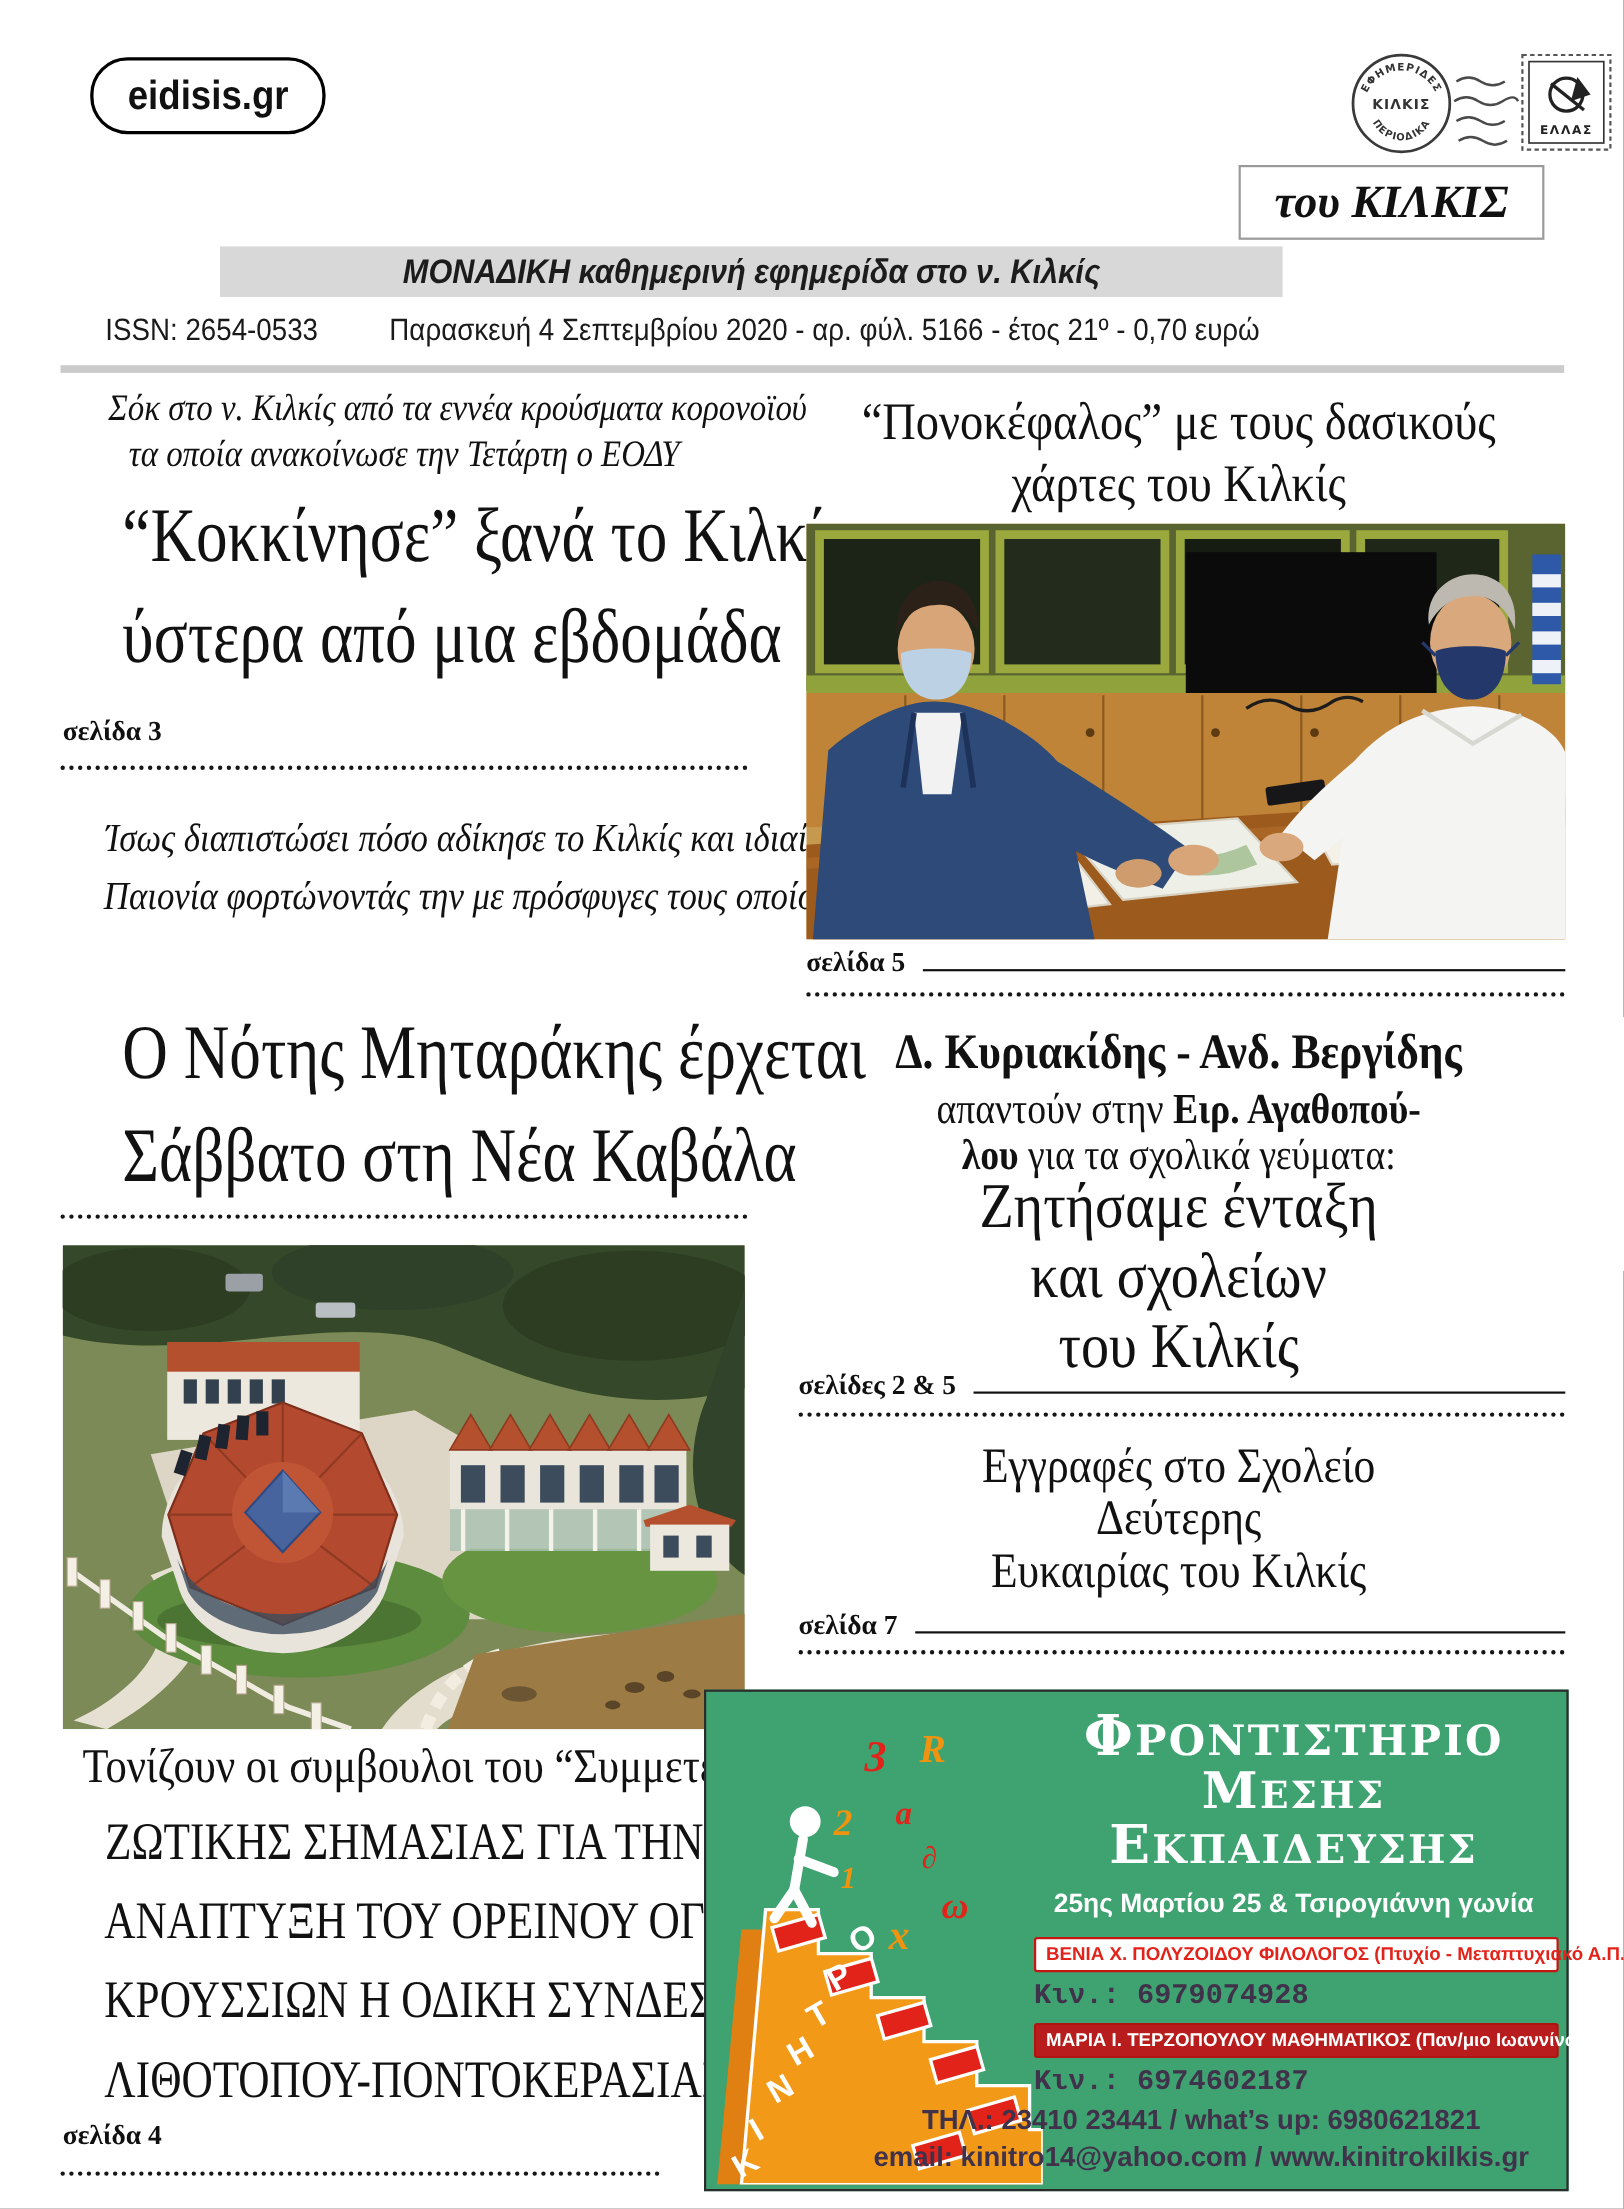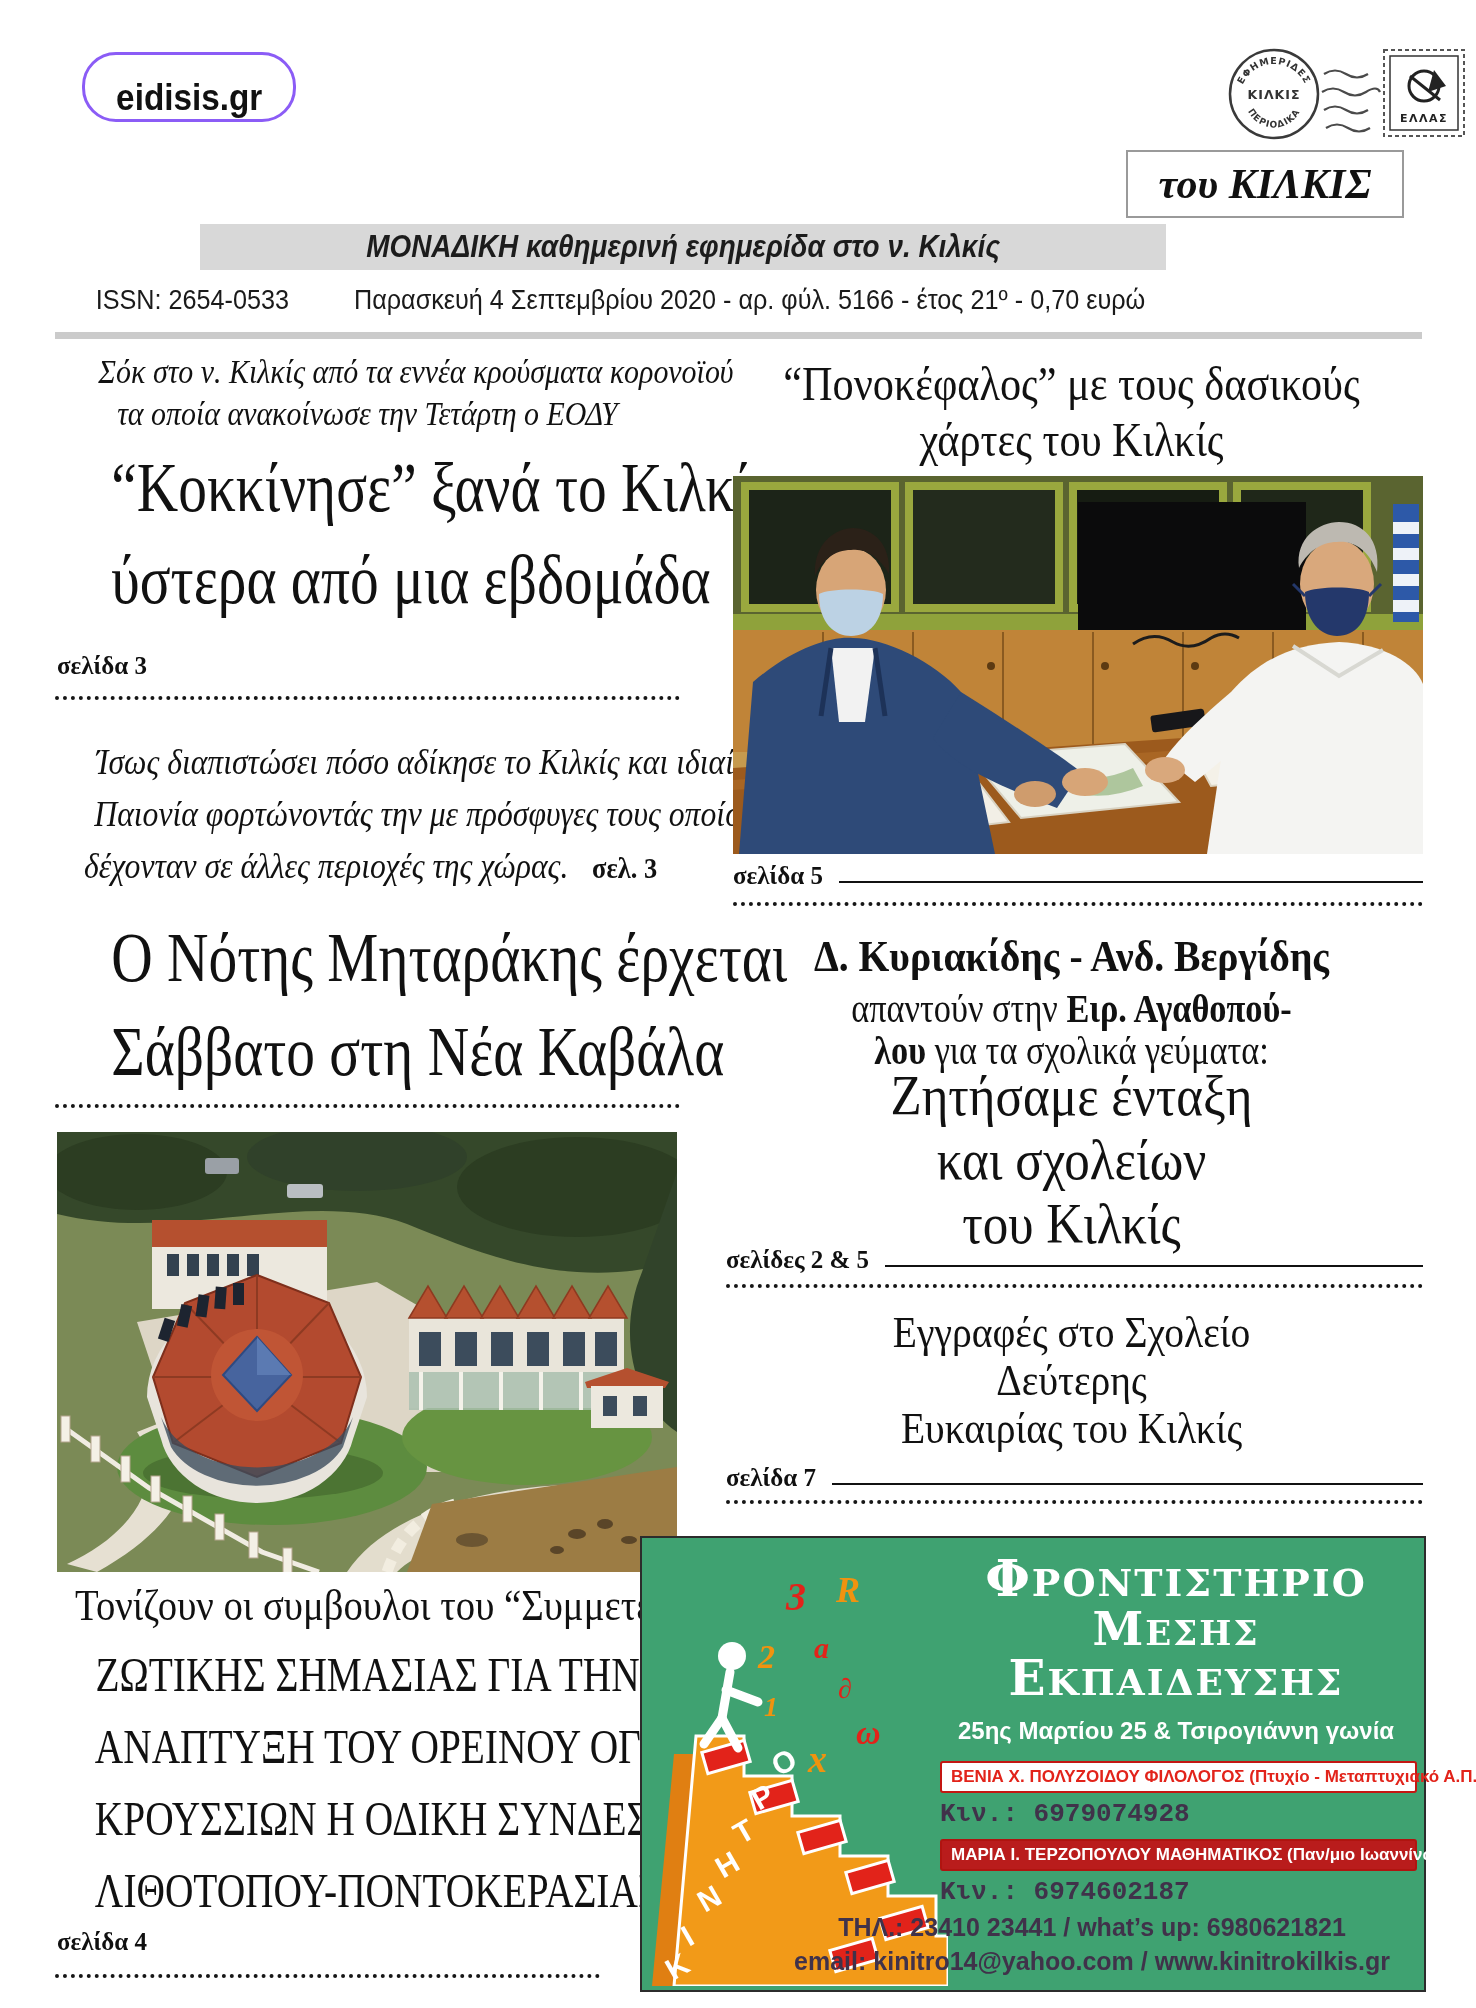--- a/index.html
+++ b/index.html
@@ -13,23 +13,23 @@
   .cond88{transform:scaleX(.88);transform-origin:50% 50%;}
   .cond9{transform:scaleX(.9);transform-origin:50% 50%;display:inline-block;}
   .nowrap{white-space:nowrap;}
   .dotted{border-bottom:4px dotted #161616;height:0;}
   .pgref{font-weight:700;font-size:25px;font-family:"Liberation Serif",serif;color:#101010;}
   .refrow{display:flex;align-items:flex-end;}
   .refrow .rule{flex:1;border-bottom:2px solid #111;margin-bottom:7px;margin-left:16px;}
   .kicker{font-style:italic;font-size:34px;line-height:40px;}
   .head-xl{font-size:70px;line-height:92px;font-weight:400;}
   .head-l{font-size:48px;line-height:56px;font-weight:400;}
-  .badge{border:3px solid #8b5cf6;border-radius:34px;background:#fff;
+  .badge{border:3px solid #000000;border-radius:34px;background:#fff;
          font-family:"Liberation Sans",sans-serif;font-weight:700;font-size:37px;
-         display:flex;align-items:flex-end;justify-content:center;}
+         display:flex;align-items:center;justify-content:center;}
   .masthead-title{font-family:"DejaVu Serif",serif;font-weight:900;font-size:148px;line-height:1;
          letter-spacing:5px;color:#0d0d0d;-webkit-text-stroke:6px #0d0d0d;}
   .title-suffix{border:2px solid #9a9a9a;background:#fff;font-style:italic;font-weight:700;
          font-size:42px;display:flex;align-items:center;justify-content:center;}
   .tagline{background:#d8d8d8;font-family:"Liberation Sans",sans-serif;font-style:italic;
          font-weight:700;font-size:31px;display:flex;align-items:center;justify-content:center;color:#1c1c1c;}
   .dateline{font-family:"Liberation Sans",sans-serif;font-size:28px;color:#1a1a1a;}
   .caps-head{font-size:48px;line-height:70px;font-weight:400;}
   .adbox{background:#3FA271;border:2px solid #2c2c2c;}
   .school-line{color:#fff;font-family:"DejaVu Serif",serif;font-weight:700;letter-spacing:2px;text-align:center;}
@@ -96,21 +96,20 @@
   <div class="abs kicker c nowrap" style="left:55px;top:394px;width:625px;"><span class="cond88" style="display:inline-block">τα οποία ανακοίνωσε την Τετάρτη ο ΕΟΔΥ</span></div>
 
   <div class="abs head-xl c cond nowrap" style="left:55px;top:442px;width:625px;">“Κοκκίνησε” ξανά το Κιλκίς</div>
   <div class="abs head-xl c cond nowrap" style="left:55px;top:534px;width:625px;">ύστερα από μια εβδομάδα</div>
 
   <div class="abs pgref" style="left:57px;top:652px;">σελίδα 3</div>
   <div class="abs dotted" style="left:55px;top:696px;width:625px;"></div>
 
   <div class="abs kicker c nowrap" style="left:45px;top:742px;width:645px;font-size:36px;"><span class="cond88" style="display:inline-block">Ίσως διαπιστώσει πόσο αδίκησε το Κιλκίς και ιδιαίτερα την</span></div>
   <div class="abs kicker c nowrap" style="left:45px;top:794px;width:645px;font-size:36px;"><span class="cond88" style="display:inline-block">Παιονία φορτώνοντάς την με πρόσφυγες τους οποίους δεν</span></div>
-  <div class="abs kicker c nowrap" style="left:45px;top:846px;width:645px;font-size:36px;"><span class="cond88" style="display:inline-block"><span>δέχονταν σε άλλες περιοχές της χώρας.</span>&nbsp;&nbsp;&nbsp;<span class="b" style="font-style:normal;font-size:30px;">σελ. 3</span></span></div>
 
   <div class="abs head-xl c cond nowrap" style="left:55px;top:912px;width:625px;">Ο Νότης Μηταράκης έρχεται</div>
   <div class="abs head-xl c cond nowrap" style="left:55px;top:1006px;width:625px;">Σάββατο στη Νέα Καβάλα</div>
   <div class="abs dotted" style="left:55px;top:1104px;width:625px;"></div>
 
   <svg class="abs" style="left:57px;top:1132px;" width="620" height="440" viewBox="0 0 620 440">
     <rect width="620" height="440" fill="#7b8a56"></rect>
     <path d="M0,0 H620 V130 C510,160 420,120 350,92 C250,55 120,112 0,82 Z" fill="#35482a"></path>
     <ellipse cx="80" cy="40" rx="90" ry="38" fill="#2c3d22"></ellipse>
     <ellipse cx="300" cy="25" rx="110" ry="34" fill="#30412a"></ellipse>

